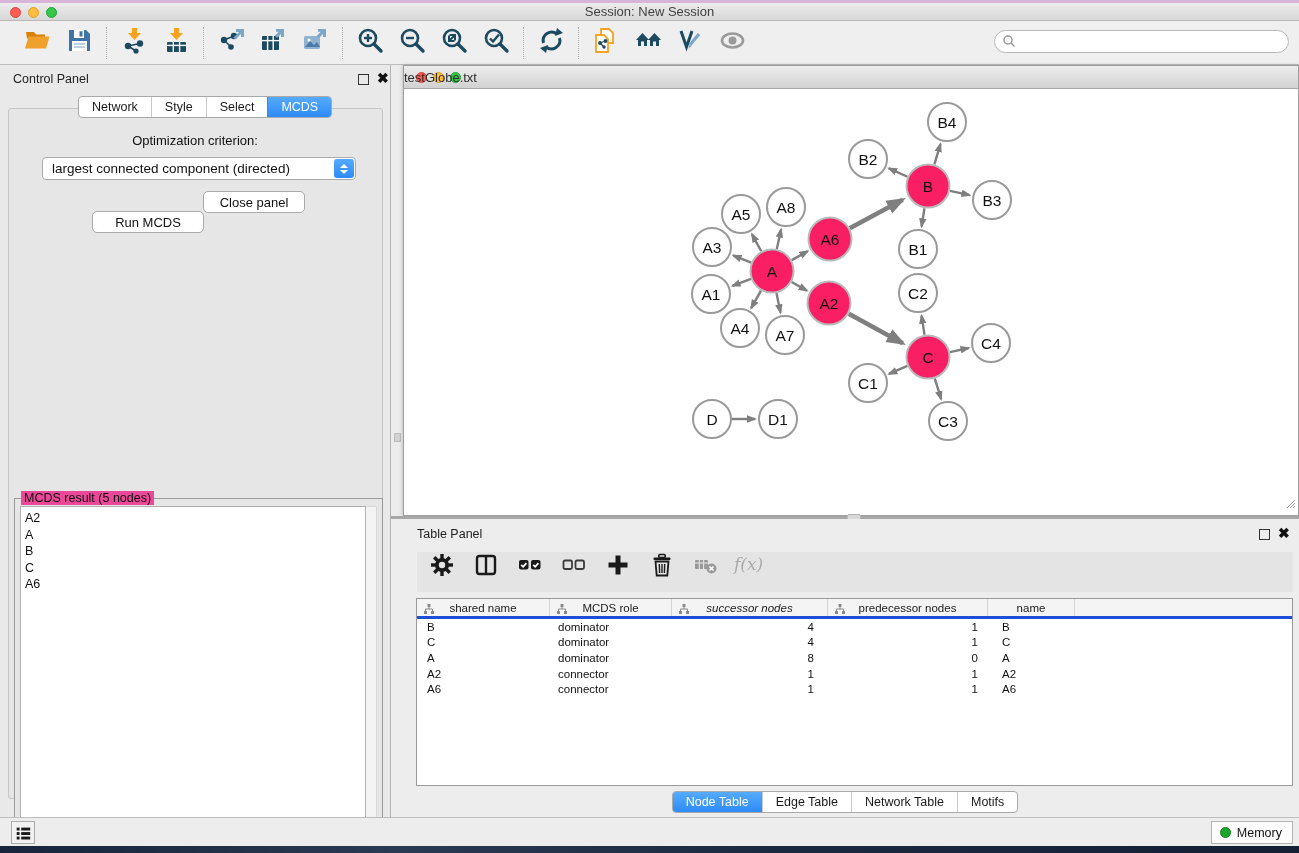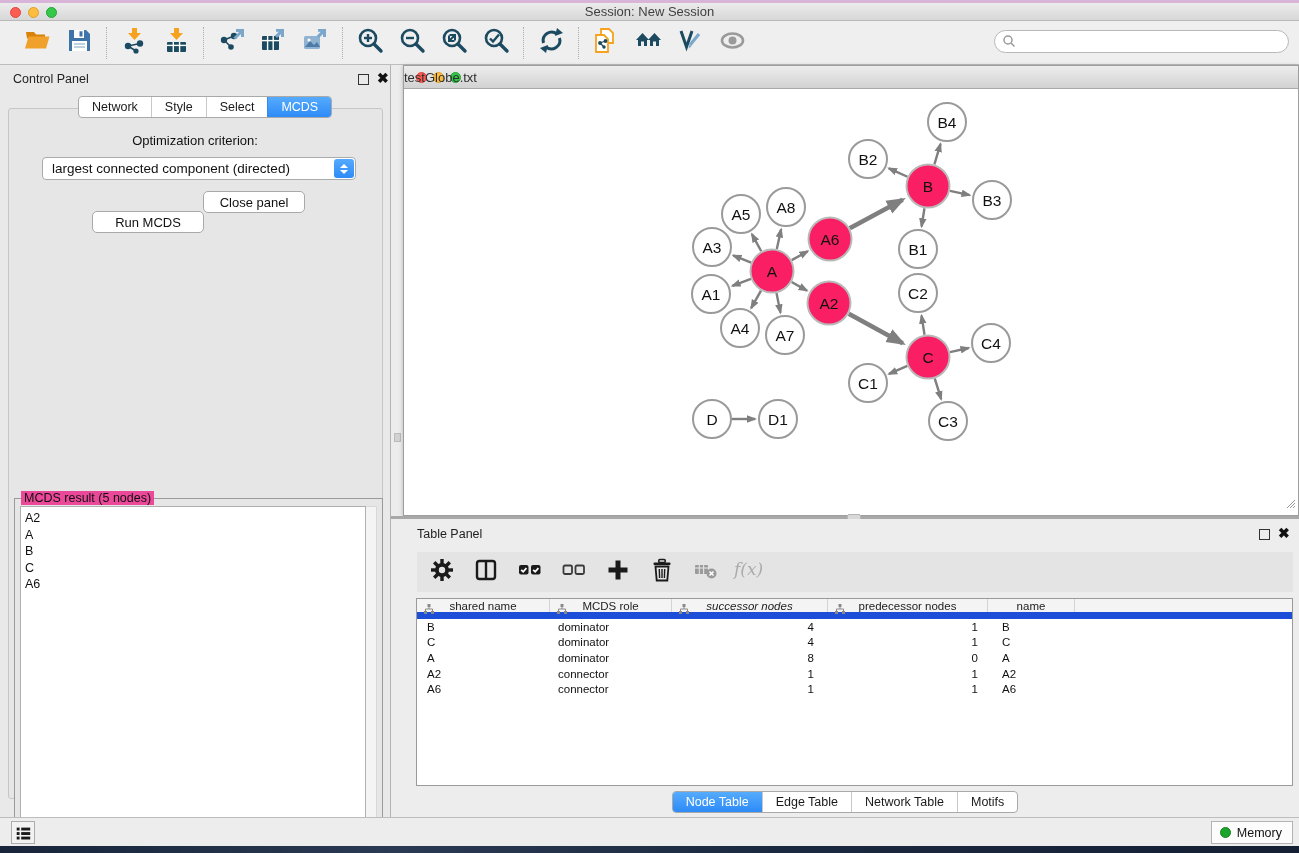--- a/index.html
+++ b/index.html
@@ -98,27 +98,27 @@
 
   
   .h-splitter { position:absolute; left:391px; top:451px; width:908px; height:3px; background:#A8A8A8; }
   .h-grip { position:absolute; left:456px; top:-2px; width:14px; height:7px; background:#D8D8D8; border:1px solid #B5B5B5; border-radius:2px; }
 
   
   .table-panel { position:absolute; left:391px; top:454px; width:908px; height:298px; background:#EDEDED; }
   .tp-title { position:absolute; left:26px; top:8px; font-size:12.5px; color:#222; }
   .table-panel .panel-float { left:868px; top:10px; } .table-panel .panel-close { left:887px; top:7px; }
   .tp-toolbar { position:absolute; left:26px; top:33px; width:876px; height:40px; background:#E4E4E4;
-                display:flex; align-items:center; gap:14px; padding-left:10px; }
+                display:flex; align-items:flex-start; gap:14px; padding-left:10px; }
   .tp-btn { width:30px; height:30px; display:flex; align-items:center; justify-content:center; cursor:default; }
   .tp-btn svg { width:24px; height:24px; }
 
   .node-table { position:absolute; left:25px; top:79px; width:877px; height:188px; background:#fff;
                 border:1px solid #9A9A9A; overflow:hidden; font-size:11.5px; }
-  .nt-header { display:flex; height:20px; background:#F4F4F4; border-bottom:7px solid #1d4ed8;text-align:center; }
+  .nt-header { display:flex; height:20px; background:#F4F4F4; border-bottom:3px solid #1d4ed8;text-align:center; }
   .nt-hcell { position:relative; display:flex; align-items:center; justify-content:center;
               border-right:1px solid #D4D4D4; color:#222; font-size:11.5px; }
   .nt-hcell .hicon { position:absolute; left:6px; top:4px; }
   .nt-row { display:flex; height:15.6px; align-items:center; color:#111; }
   .nt-cell { overflow:hidden; white-space:nowrap; }
 
   
   .tp-tabs { position:absolute; left:0; width:100%; top:272px; display:flex; justify-content:center; }
 
   

